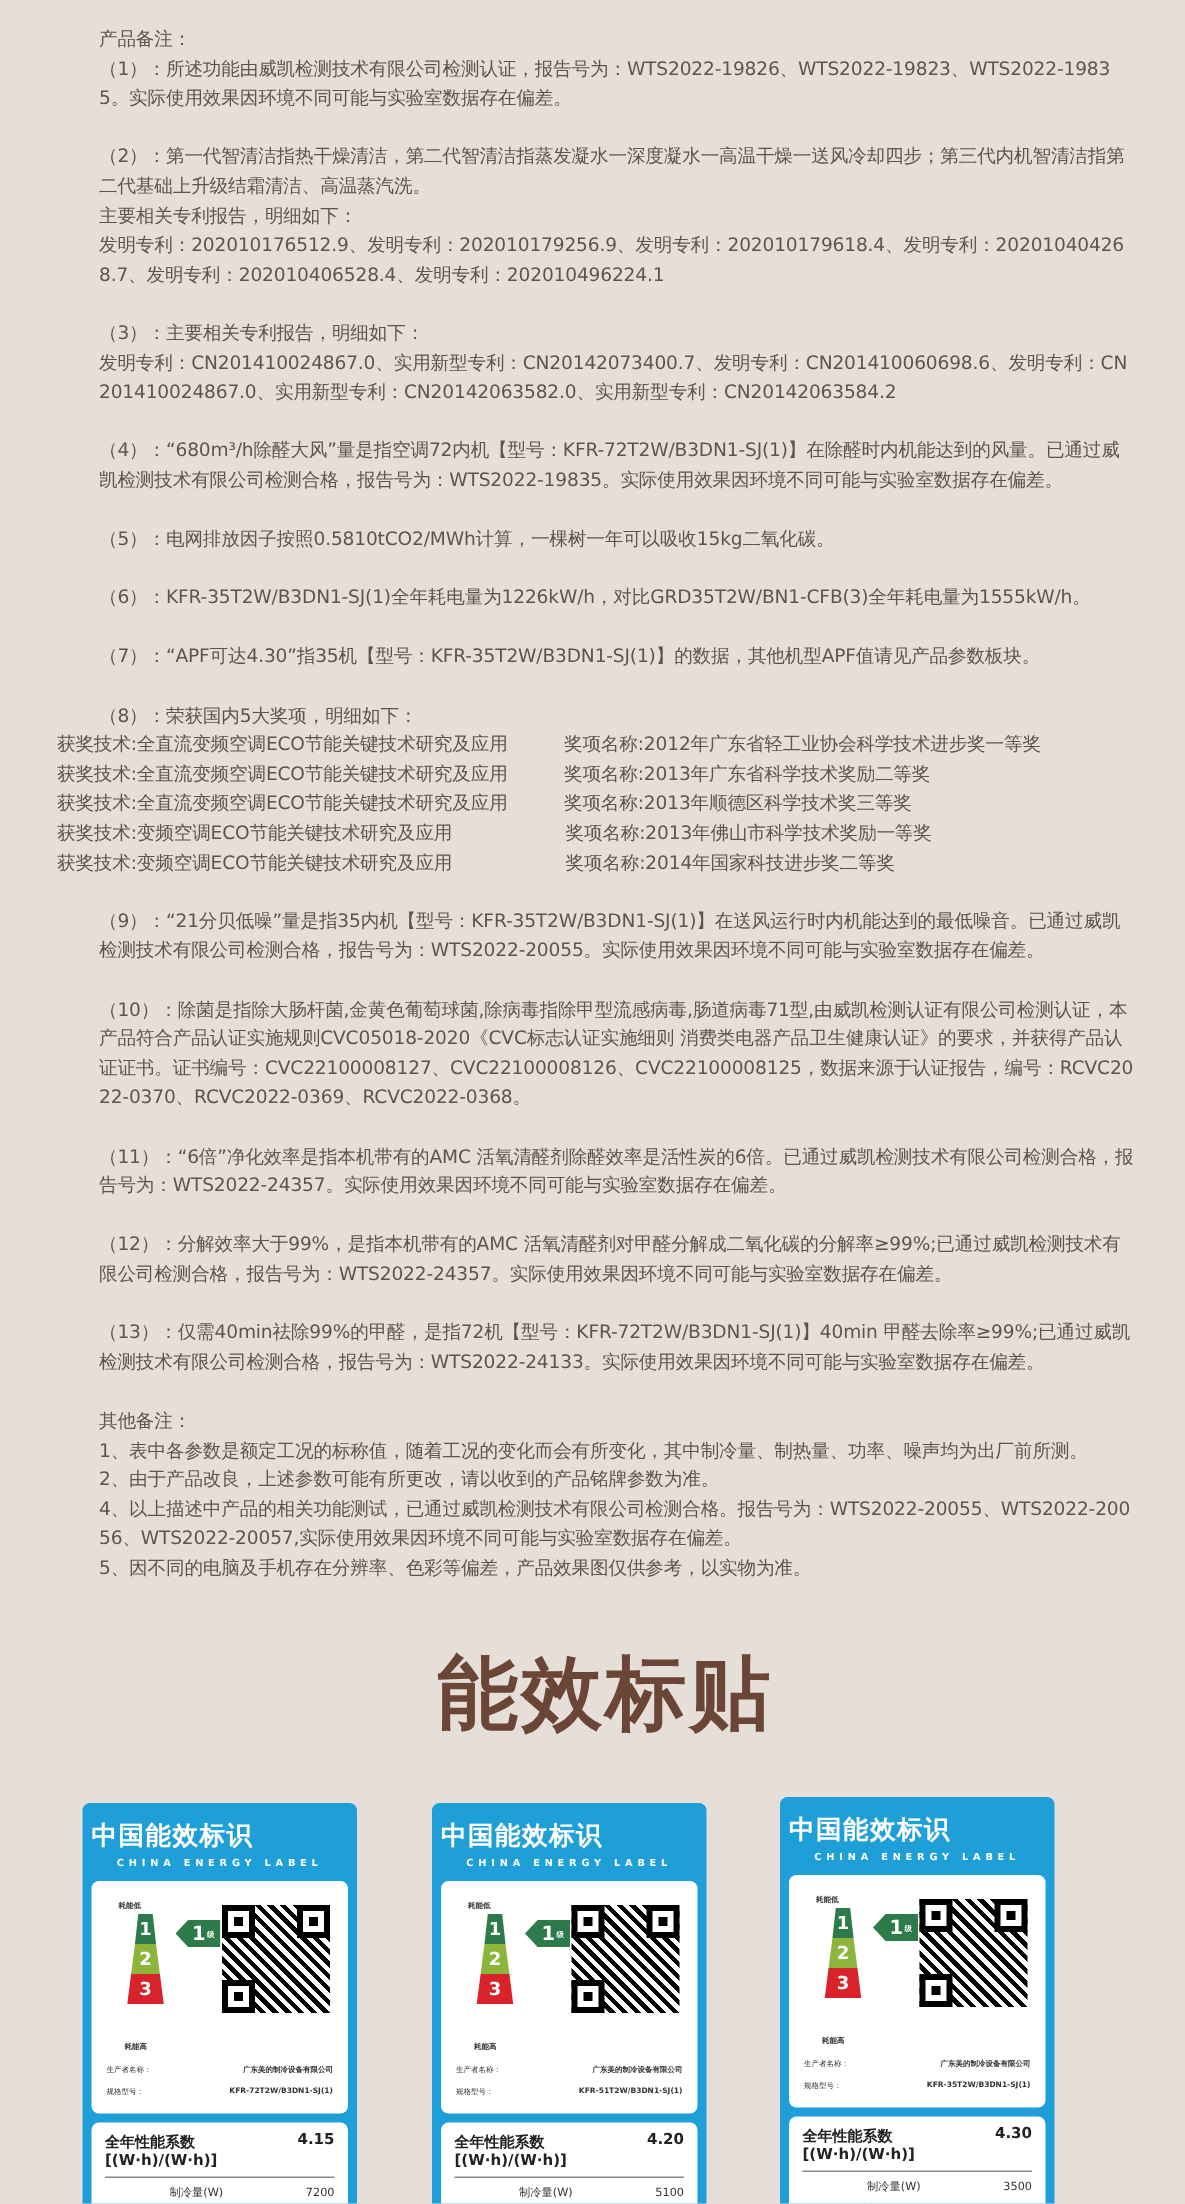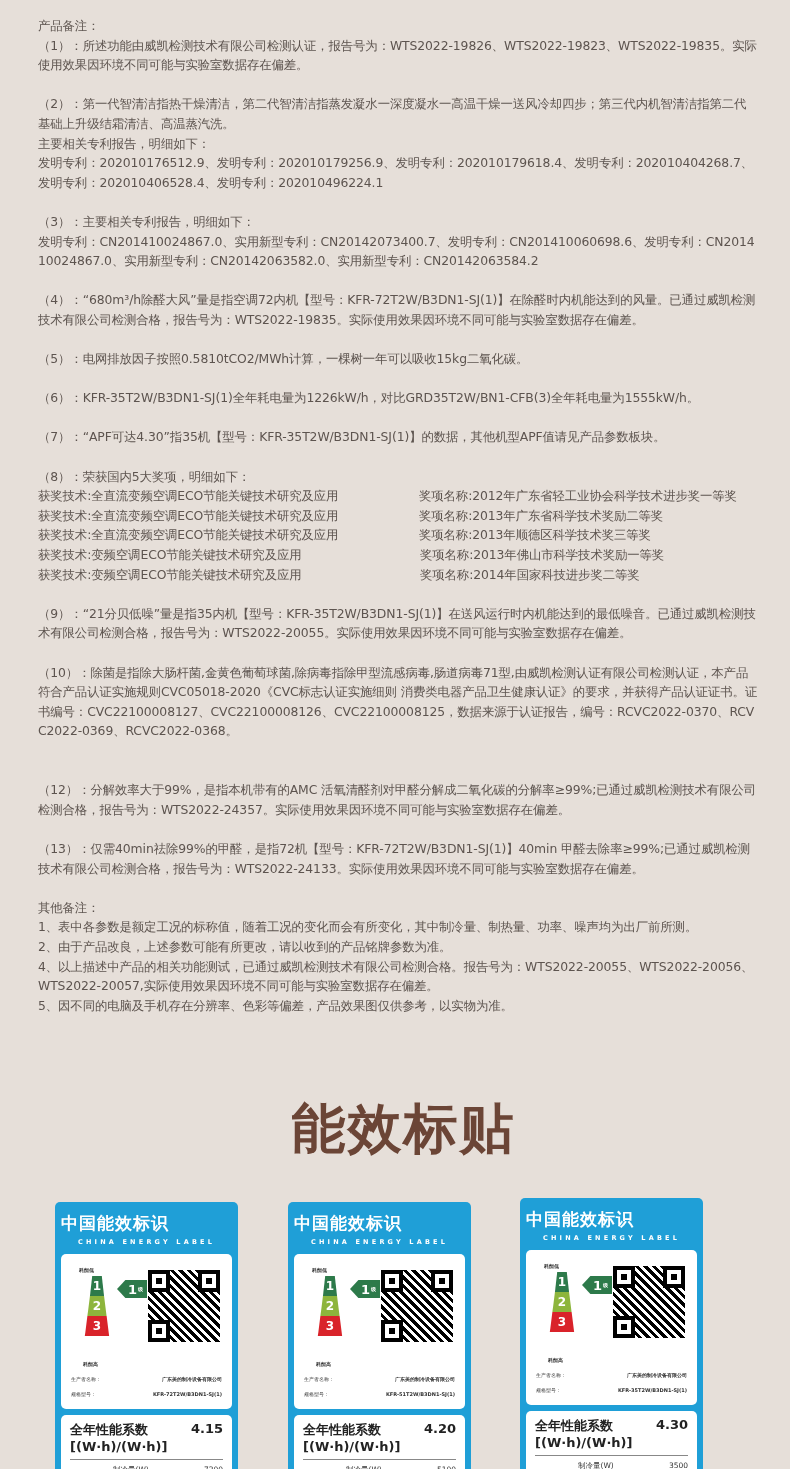--- a/index.html
+++ b/index.html
@@ -7,23 +7,23 @@
     body {
       background: #e6dfd9;
       font-family: "DejaVu Sans", "Liberation Sans", sans-serif;
       color: #5d544f;
       position: relative;
     }
     .notes {
       position: absolute; left: 38px; top: 16px; width: 720px;
       font-size: 12.4px; line-height: 19.6px; letter-spacing: -0.1px;
     }
-    .notes p { white-space: normal; word-break: break-all; }
+    .notes p { white-space: normal; word-break: break-all; margin-left: 28px; }
     .gap { height: 19.6px; }
-    .award-row { display: flex; gap: 43px; }
+    .award-row { display: flex; }
     .award-row .tech { width: 338px; flex-shrink: 0; }
     .award-row.short .tech { width: 339px; }
     .section-title {
       position: absolute; left: 0; top: 1093px; width: 790px; text-align: center;
       font-size: 54px; font-weight: bold; color: #6b4536; letter-spacing: 2px;
       font-family: "DejaVu Sans", sans-serif;
       padding-left: 17px;
     }
     .label {
       position: absolute; top: 1202px; width: 183px; height: 280px;
@@ -74,21 +74,21 @@
     }
     .qr::before, .qr::after { content: ""; position: absolute; background: #fff; }
     .qr::before { left: 4px; top: 4px; width: 14px; height: 14px; box-shadow: 50px 0 0 #fff, 0 50px 0 #fff; }
     .qr::after { left: 8px; top: 8px; width: 6px; height: 6px; background: #000; box-shadow: 50px 0 0 #000, 0 50px 0 #000; }
     .info-row {
       position: absolute; left: 10px; right: 10px; font-size: 5px; color: #333;
       display: flex; justify-content: space-between; font-weight: bold;
     }
     .info-row .lbl { font-weight: normal; }
     .apf-row {
-      display: flex; justify-content: space-between; font-size: 13px; font-weight: bold;
+      display: flex; justify-content: space-between; font-size: 10px; font-weight: bold;
       color: #222; padding-bottom: 5px; border-bottom: 1px solid #888;
     }
     .spec-row {
       display: flex; justify-content: space-between; font-size: 7.5px; color: #333;
       margin-top: 5px;
       margin-left: 43px;
     }
   </style>
 </head>
 <body>
@@ -131,20 +131,21 @@
   </div>
   <div class="award-row short">
     <span class="tech">获奖技术:变频空调ECO节能关键技术研究及应用</span>
     <span>奖项名称:2014年国家科技进步奖二等奖</span>
   </div>
   <div class="gap"></div>
   <p>（9）：“21分贝低噪”量是指35内机【型号：KFR-35T2W/B3DN1-SJ(1)】在送风运行时内机能达到的最低噪音。已通过威凯检测技术有限公司检测合格，报告号为：WTS2022-20055。实际使用效果因环境不同可能与实验室数据存在偏差。</p>
   <div class="gap"></div>
   <p>（10）：除菌是指除大肠杆菌,金黄色葡萄球菌,除病毒指除甲型流感病毒,肠道病毒71型,由威凯检测认证有限公司检测认证，本产品符合产品认证实施规则CVC05018-2020《CVC标志认证实施细则 消费类电器产品卫生健康认证》的要求，并获得产品认证证书。证书编号：CVC22100008127、CVC22100008126、CVC22100008125，数据来源于认证报告，编号：RCVC2022-0370、RCVC2022-0369、RCVC2022-0368。</p>
   <div class="gap"></div>
+  <p>（11）：“6倍”净化效率是指本机带有的AMC 活氧清醛剂除醛效率是活性炭的6倍。已通过威凯检测技术有限公司检测合格，报告号为：WTS2022-24357。实际使用效果因环境不同可能与实验室数据存在偏差。</p>
   <div class="gap"></div>
   <p>（12）：分解效率大于99%，是指本机带有的AMC 活氧清醛剂对甲醛分解成二氧化碳的分解率≥99%;已通过威凯检测技术有限公司检测合格，报告号为：WTS2022-24357。实际使用效果因环境不同可能与实验室数据存在偏差。</p>
   <div class="gap"></div>
   <p>（13）：仅需40min祛除99%的甲醛，是指72机【型号：KFR-72T2W/B3DN1-SJ(1)】40min 甲醛去除率≥99%;已通过威凯检测技术有限公司检测合格，报告号为：WTS2022-24133。实际使用效果因环境不同可能与实验室数据存在偏差。</p>
   <div class="gap"></div>
   <p>其他备注：</p>
   <p>1、表中各参数是额定工况的标称值，随着工况的变化而会有所变化，其中制冷量、制热量、功率、噪声均为出厂前所测。</p>
   <p>2、由于产品改良，上述参数可能有所更改，请以收到的产品铭牌参数为准。</p>
   <p>4、以上描述中产品的相关功能测试，已通过威凯检测技术有限公司检测合格。报告号为：WTS2022-20055、WTS2022-20056、WTS2022-20057,实际使用效果因环境不同可能与实验室数据存在偏差。</p>
   <p>5、因不同的电脑及手机存在分辨率、色彩等偏差，产品效果图仅供参考，以实物为准。</p>

